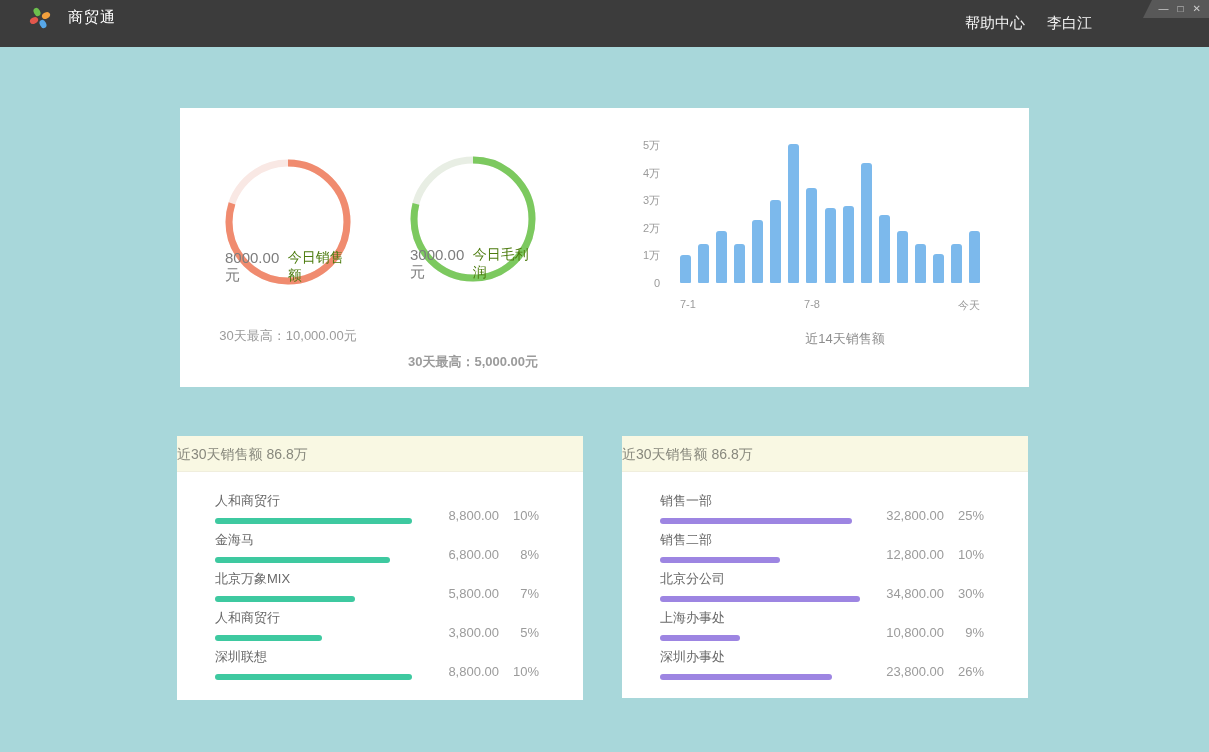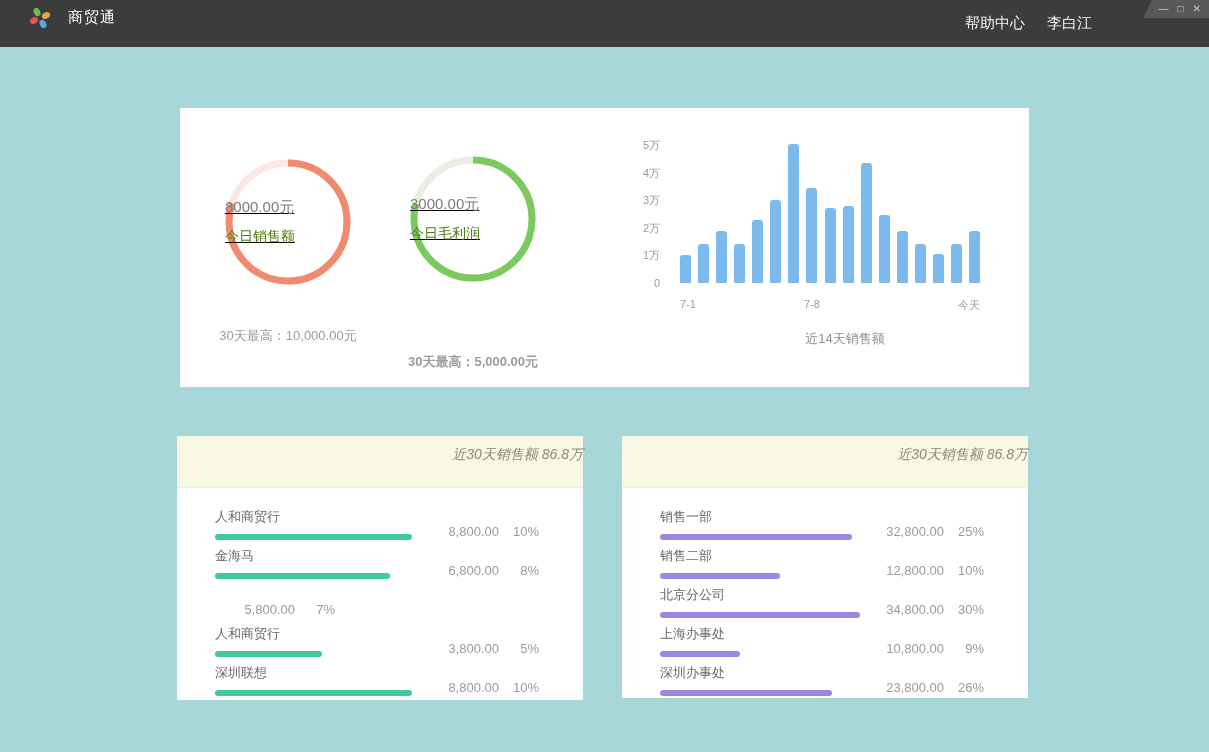--- a/index.html
+++ b/index.html
@@ -27,21 +27,21 @@
   .card { position:absolute; background:#ffffff; }
   .main-card { left:180px; top:108px; width:849px; height:279px; }
   .list-card-left  { left:177px; top:436px; width:406px; height:264px; }
   .list-card-right { left:622px; top:436px; width:406px; height:262px; }
 
   
   .donut-col { position:absolute; width:166px; }
   .donut-col-1 { left:25px;  top:51px; }
   .donut-col-2 { left:210px; top:48px; }
   .donut-wrap { position:relative; width:126px; height:126px; margin:0 auto; }
-  .donut-center { position:absolute; inset:0; display:flex; flex-direction:column; align-items:flex-start; justify-content:center;text-decoration:underline; }
+  .donut-center { position:absolute; inset:0; display:flex; flex-direction:row; align-items:flex-end; justify-content:center; }
   .donut-value { font-size:15px; color:#7d7d7d; }
   .donut-label { font-size:14px; color:#4d7c0f; margin-top:11px; }
   .donut-note  { text-align:center; font-size:13px; color:#9b9b9b; margin-top:42px; }
   .donut-col-2 .donut-note { margin-top:71px;font-weight:bold; }
 
   
   .y-axis { position:absolute; left:440px; top:37px; width:40px; height:138px; }
   .ytick { position:absolute; right:0; font-size:11px; color:#9b9b9b; line-height:12px; }
   .bar-plot {
     position:absolute; left:500px; top:37px; width:300px; height:138px;
@@ -50,23 +50,23 @@
   .vbar { width:11px; border-radius:3px 3px 1px 1px; }
   .x-axis { position:absolute; left:500px; top:190px; width:300px; height:14px; font-size:11px; color:#9b9b9b;text-decoration:underline; }
   .xlab { position:absolute; top:0; }
   .xlab-first { left:0; }
   .xlab-mid { left:44%; transform:translateX(-50%); }
   .xlab-last { right:0; }
   .chart-title { position:absolute; left:500px; top:222px; width:330px; text-align:center; font-size:13px; color:#8d8d8d; }
 
   
   .list-header {
-    height:52px; line-height:36px; text-align:right;
+    height:36px; line-height:36px; text-align:left;
     background:#f9f8e3; border-bottom:1px solid #f0eedd;
-    font-size:14px; color:#88887d;font-style:italic;
+    font-size:14px; color:#88887d;
   }
   .list-rows { padding-top:13px; }
   .lrow { display:flex; align-items:flex-end; height:39px; padding:0 44px 0 38px; cursor:pointer; }
   .lmain { flex:1; }
   .lname { font-size:13px; color:#686868; margin-bottom:8px; }
   .lbar { height:6px; border-radius:3px; }
   .lvals { display:flex; align-items:baseline; margin-left:8px; padding-bottom:1px; }
   .lamount { font-size:13px; color:#9b9b9b; min-width:72px; text-align:right; }
   .lpct { font-size:13px; color:#9b9b9b; width:40px; text-align:right; }
 </style>
@@ -178,20 +178,24 @@
         <div class="lmain">
           <div class="lname">金海马</div>
           <div class="lbar" style="width: 175px; background: rgb(62, 201, 160);"></div>
         </div>
         <div class="lvals">
           <span class="lamount">6,800.00</span>
           <span class="lpct">8%</span>
         </div>
       </div>
       <div class="lrow">
+        <div class="lmain">
+          <div class="lname">北京万象MIX</div>
+          <div class="lbar" style="width: 140px; background: rgb(62, 201, 160);"></div>
+        </div>
         <div class="lvals">
           <span class="lamount">5,800.00</span>
           <span class="lpct">7%</span>
         </div>
       </div>
       <div class="lrow">
         <div class="lmain">
           <div class="lname">人和商贸行</div>
           <div class="lbar" style="width: 107px; background: rgb(62, 201, 160);"></div>
         </div>

